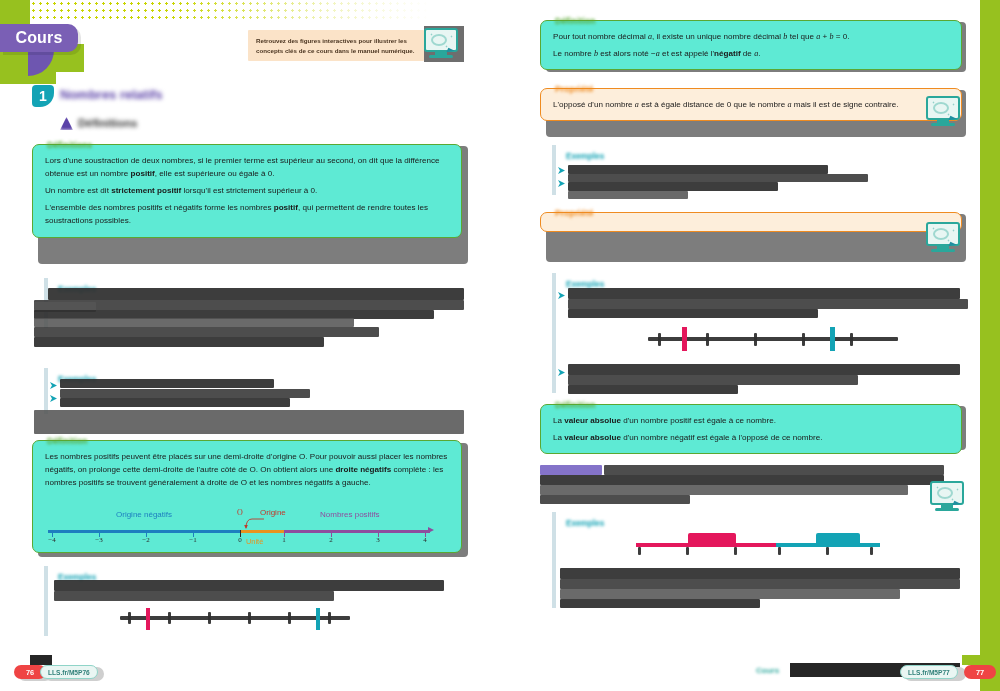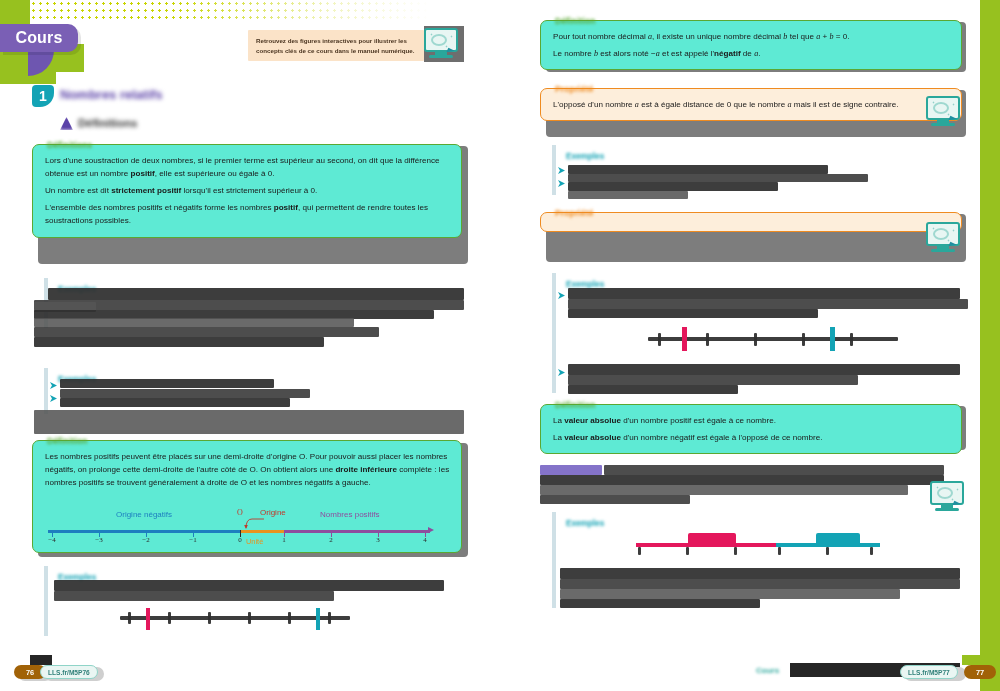--- a/index.html
+++ b/index.html
@@ -207,21 +207,21 @@
   .nl-arrow {
     position:absolute; width:0;height:0;
     border-left:6px solid #8e4d9e;
     border-top:3.6px solid transparent;
     border-bottom:3.6px solid transparent;
   }
 
   
   .pagenum {
     position:absolute; height:14px; min-width:26px;
-    background:#a16207; color:#fff; font-size:7.4px; font-weight:bold;
+    background:#ef4444; color:#fff; font-size:7.4px; font-weight:bold;
     display:flex; align-items:center; justify-content:center;
     border-radius: 7px;
   }
   .llscode {
     position:absolute; height:14px;
     background:#eaf6f3; border:1px solid #8fd4c8;
     color:#2f7f78; font-size:6.6px; font-weight:bold;
     display:flex; align-items:center; justify-content:center;
     border-radius:7px; padding:0 7px;
   }
@@ -300,21 +300,21 @@
   <div class="bullet" style="left:50px; top:395px;"></div>
   <div class="redact" style="left:60px; top:379px; width:214px; height:9px;"></div>
   <div class="redact soft" style="left:60px; top:389px; width:250px; height:9px;"></div>
   <div class="redact" style="left:60px; top:398px; width:230px; height:9px;"></div>
   <div class="redact mid" style="left:34px; top:410px; width:430px; height:24px;"></div>
 
   <div class="box-shadow" style="left:38px; top:443px; width:430px; height:114px;"></div>
   <div class="box" style="left:32px; top:440px; width:430px; height:113px;">
     <div class="box-label-bg" style="width:50px;"></div>
     <div class="box-label">Définition</div>
-    <p>Les nombres positifs peuvent être placés sur une demi-droite d'origine O. Pour pouvoir aussi placer les nombres négatifs, on prolonge cette demi-droite de l'autre côté de O. On obtient alors une <b>droite inférieure</b> complète : les nombres positifs se trouvent généralement à droite de O et les nombres négatifs à gauche.</p>
+    <p>Les nombres positifs peuvent être placés sur une demi-droite d'origine O. Pour pouvoir aussi placer les nombres négatifs, on prolonge cette demi-droite de l'autre côté de O. On obtient alors une <b>droite négatifs</b> complète : les nombres positifs se trouvent généralement à droite de O et les nombres négatifs à gauche.</p>
   </div>
 
   <div class="numline" style="left:48px; top:500px; width:400px; height:48px;">
 
     <div class="nl-cap" style="left:68px; top:10px; color:#1d7fbf;">Origine négatifs</div>
     <div class="nl-cap" style="left:189px; top:8px; color:#c0392b; font-family:'Liberation Serif',serif;">O</div>
     <div class="nl-cap" style="left:212px; top:8px; color:#c0392b;">Origine</div>
     <svg style="position:absolute; left:196px; top:16px; width:22px; height:14px;">
       <path d="M20 3 L8 3 Q2 3 2 12" stroke="#c0392b" stroke-width="0.9" fill="none"></path>
       <path d="M2 13 l-1.8 -4 l3.6 0 z" fill="#c0392b"></path>

